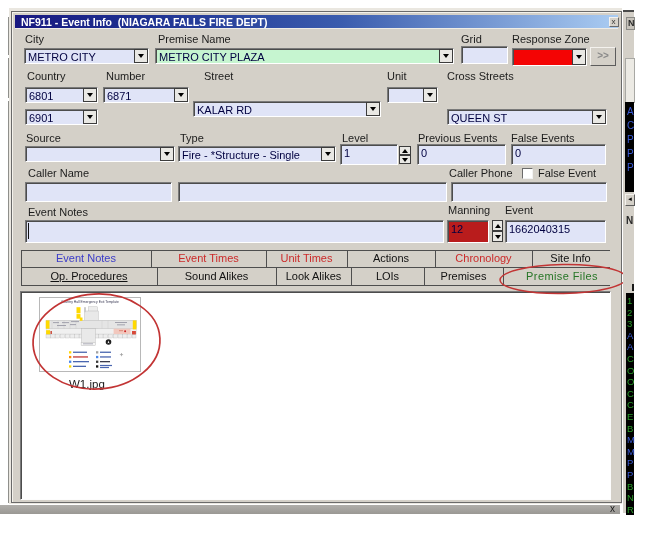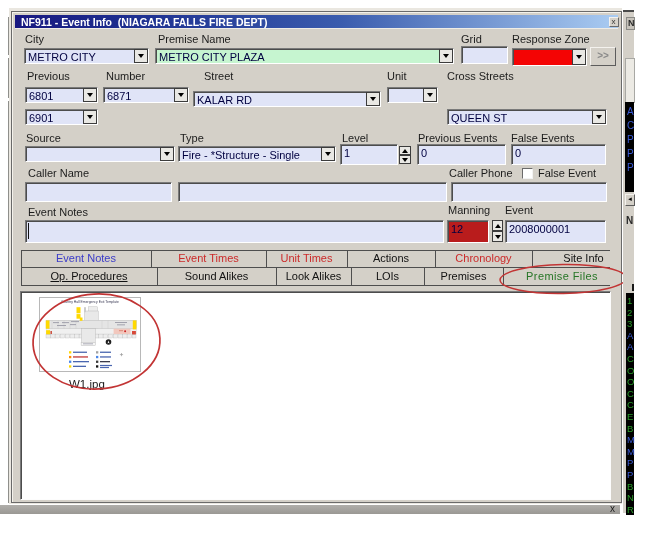--- a/index.html
+++ b/index.html
@@ -67,39 +67,39 @@
 <div class="fld" style="left:461px;top:46px;width:45px;height:16px;"></div>
 <div class="fld" style="left:512px;top:48px;width:73px;height:16px;background:#f40404;">
   <div class="dbtn">
         <i></i>
       </div>
     </div>
 <div class="abs" style="left:590px;top:47px;width:24px;height:17px;background:#d4d0c8;
  border:1px solid;border-color:#f4f2ee #5c5c5c #5c5c5c #f4f2ee;
  text-align:center;font-size:10px;font-weight:bold;color:#8a8a8a;line-height:16px;">&gt;&gt;</div>
 
-<div class="lbl" style="left:27px;top:71px;">Previous</div>
+<div class="lbl" style="left:27px;top:71px;">Country</div>
 <div class="lbl" style="left:106px;top:71px;">Number</div>
 <div class="lbl" style="left:204px;top:71px;">Street</div>
 <div class="lbl" style="left:387px;top:71px;">Unit</div>
 <div class="lbl" style="left:447px;top:71px;">Cross Streets</div>
 
 <div class="fld" style="left:25px;top:87px;width:71px;height:14px;">
   <div class="tx">6801</div>
       <div class="dbtn">
         <i></i>
       </div>
     </div>
 <div class="fld" style="left:103px;top:87px;width:84px;height:14px;">
   <div class="tx">6871</div>
       <div class="dbtn">
         <i></i>
       </div>
     </div>
-<div class="fld" style="left:193px;top:91px;width:186px;height:14px;text-align:center;">
+<div class="fld" style="left:193px;top:101px;width:186px;height:14px;text-align:center;">
   <div class="tx">KALAR RD</div>
       <div class="dbtn">
         <i></i>
       </div>
     </div>
 <div class="fld" style="left:387px;top:87px;width:49px;height:14px;">
   <div class="dbtn">
         <i></i>
       </div>
     </div>
@@ -174,32 +174,32 @@
     </div>
 <div class="spin" style="left:492px;top:220px;width:11px;height:22px;right:auto;bottom:auto;">
   <div class="up">
         <i></i>
       </div>
       <div class="dn">
         <i></i>
       </div>
     </div>
 <div class="fld" style="left:505px;top:220px;width:99px;height:21px;">
-      <div class="tx">2008000001</div>
+      <div class="tx">1662040315</div>
     </div>
 
 <div class="abs" style="left:21px;top:250px;width:589px;height:36px;background:#d4d0c8;
  border-top:1px solid #4e4e4e;border-left:1px solid #4e4e4e;border-bottom:1px solid #4e4e4e;box-sizing:border-box;"></div>
 
 <div class="tabcell" style="left:21px;top:250px;width:130px;color:#3b3bc8;">Event Notes</div>
 <div class="tabcell" style="left:151px;top:250px;width:115px;color:#cc2a2a;">Event Times</div>
 <div class="tabcell" style="left:266px;top:250px;width:81px;color:#cc2a2a;">Unit Times</div>
 <div class="tabcell" style="left:347px;top:250px;width:88px;">Actions</div>
 <div class="tabcell" style="left:435px;top:250px;width:97px;color:#cc2a2a;">Chronology</div>
-<div class="tabcell" style="left:532px;top:250px;width:77px;border-right:none;padding-left:13px;">Site Info</div>
+<div class="tabcell" style="left:532px;top:250px;width:77px;border-right:none;">Site Info</div>
 <div class="abs" style="left:21px;top:267px;width:589px;height:1px;background:#4e4e4e;"></div>
 
 <div class="tabcell" style="left:21px;top:268px;width:136px;text-decoration:underline;">Op. Procedures</div>
 <div class="tabcell" style="left:157px;top:268px;width:119px;">Sound Alikes</div>
 <div class="tabcell" style="left:276px;top:268px;width:75px;">Look Alikes</div>
 <div class="tabcell" style="left:351px;top:268px;width:73px;">LOIs</div>
 <div class="tabcell" style="left:424px;top:268px;width:79px;">Premises</div>
 <div class="tabcell" style="left:503px;top:268px;width:106px;border-right:none;color:#267526;letter-spacing:0.4px;text-indent:12px;">Premise Files</div>
 
 <div class="abs" style="left:20px;top:291px;width:589px;height:207px;background:#ffffff;

